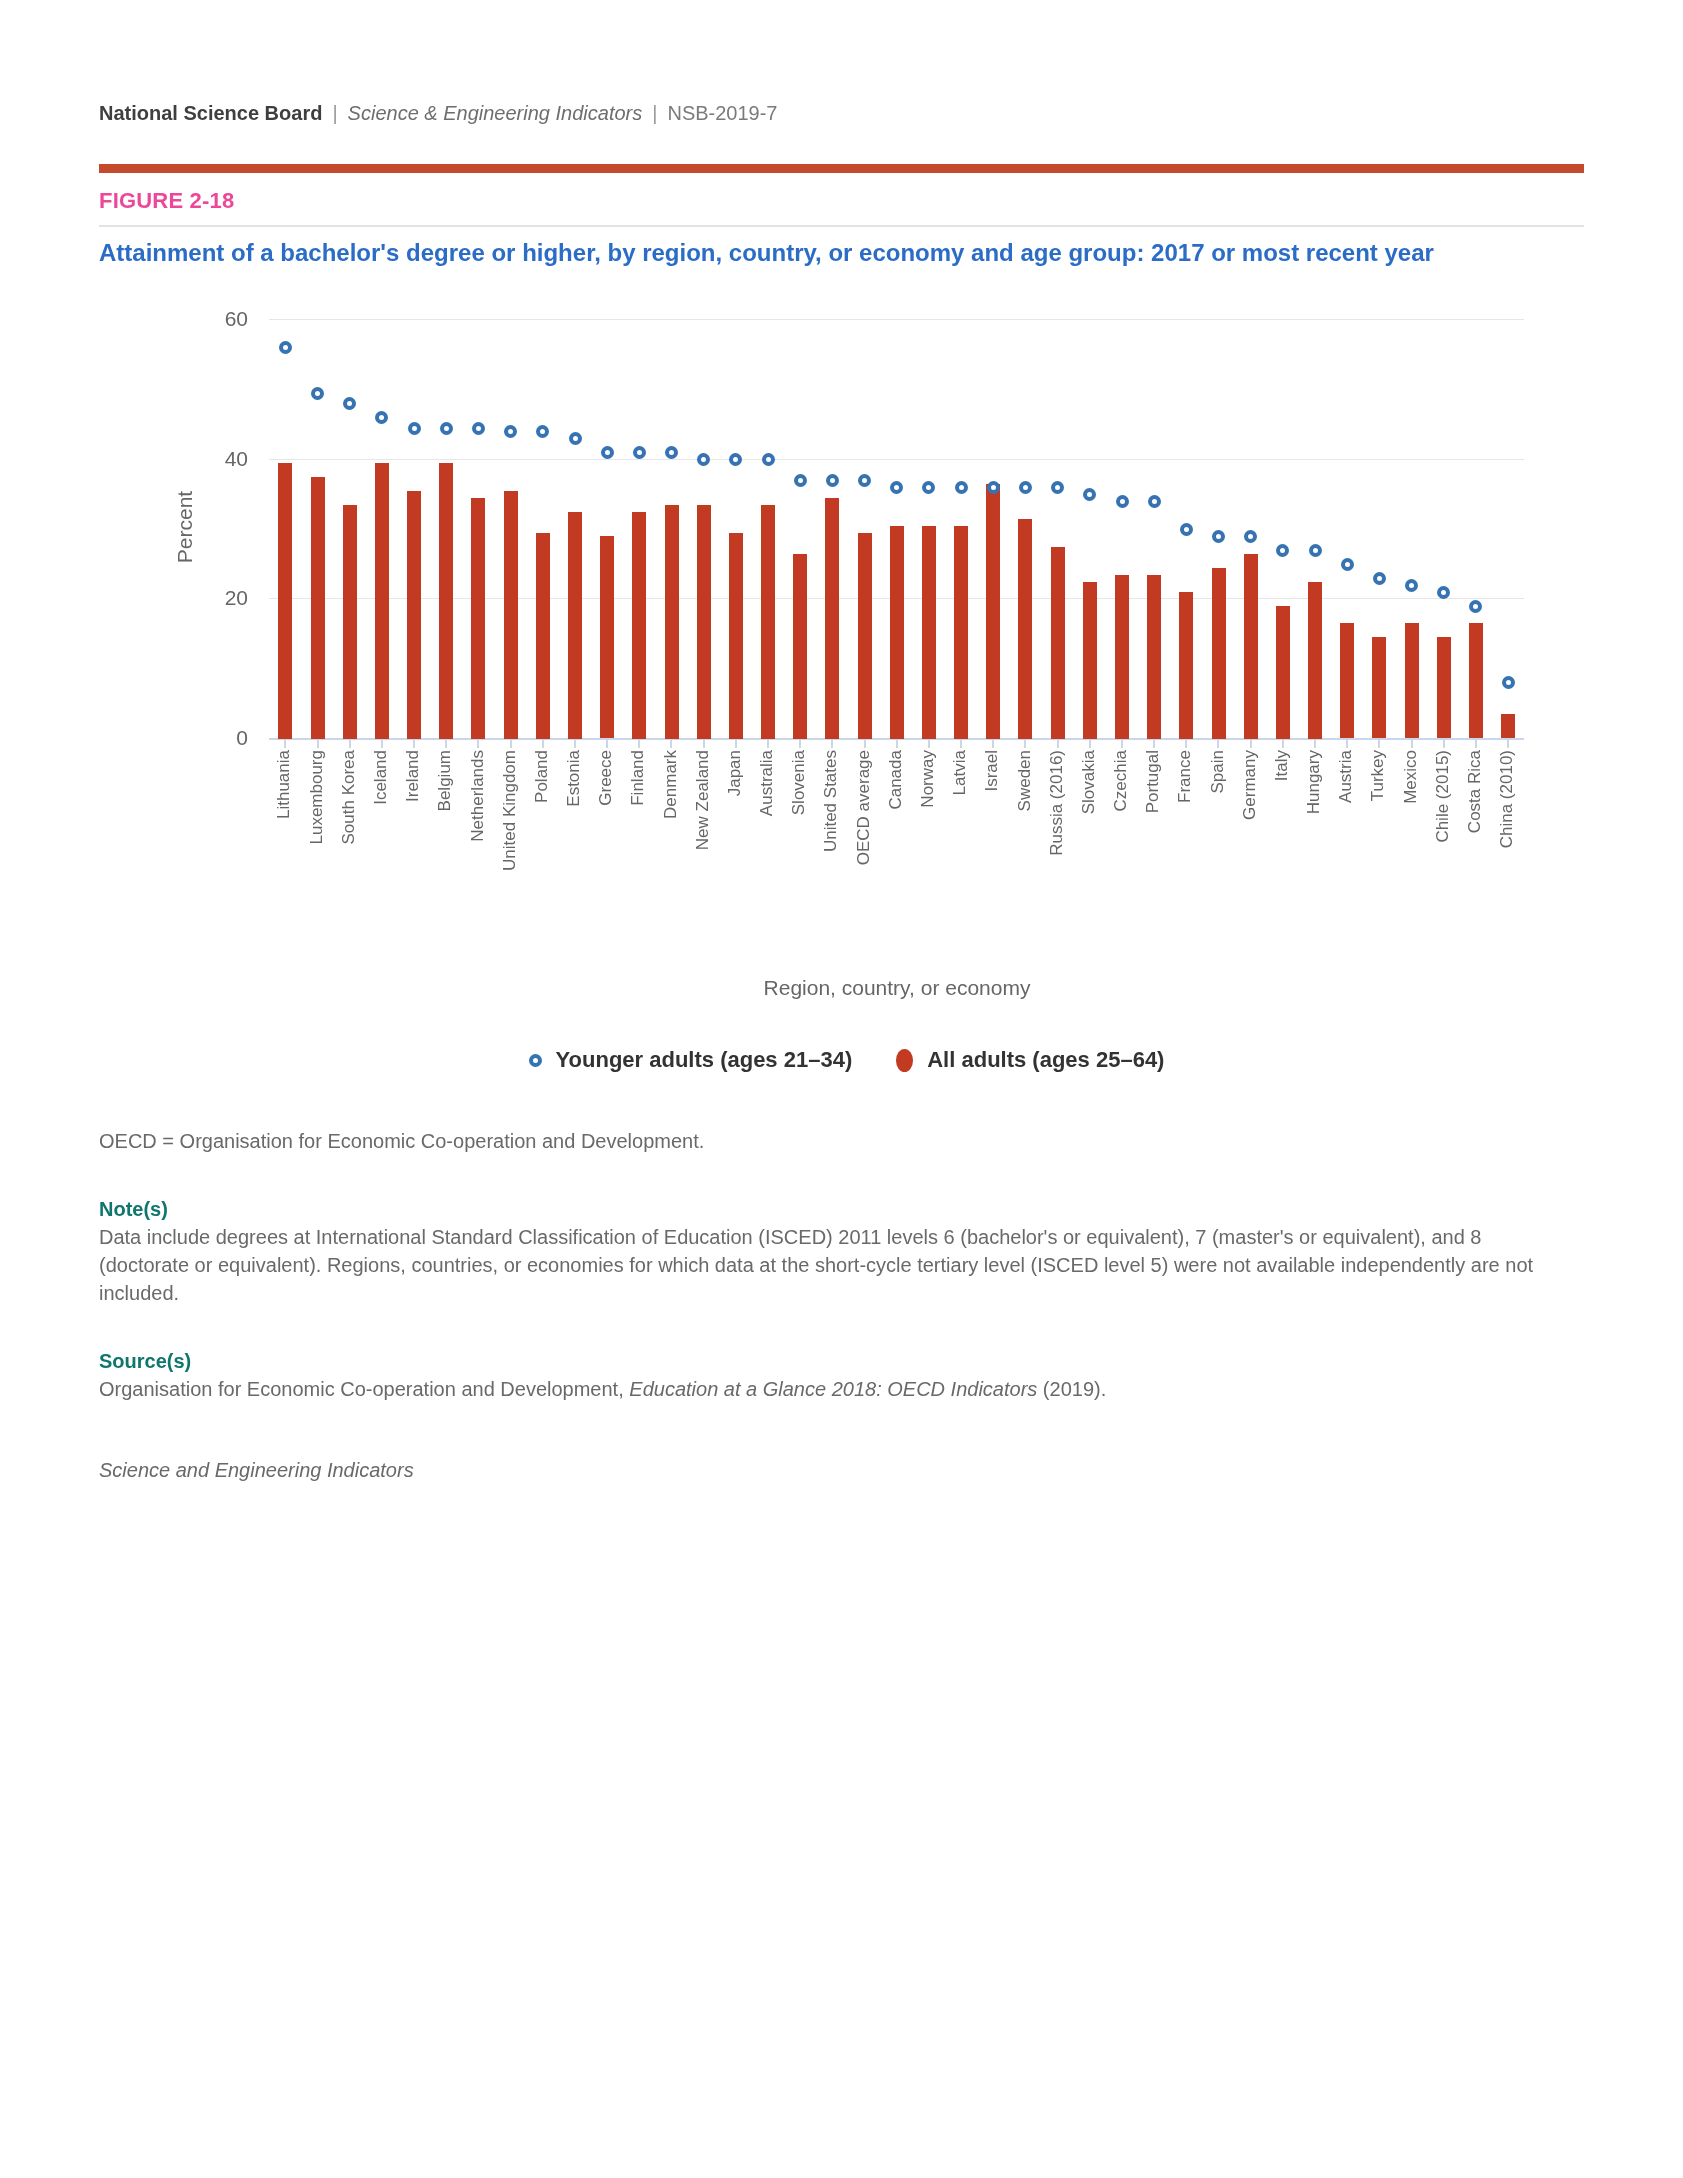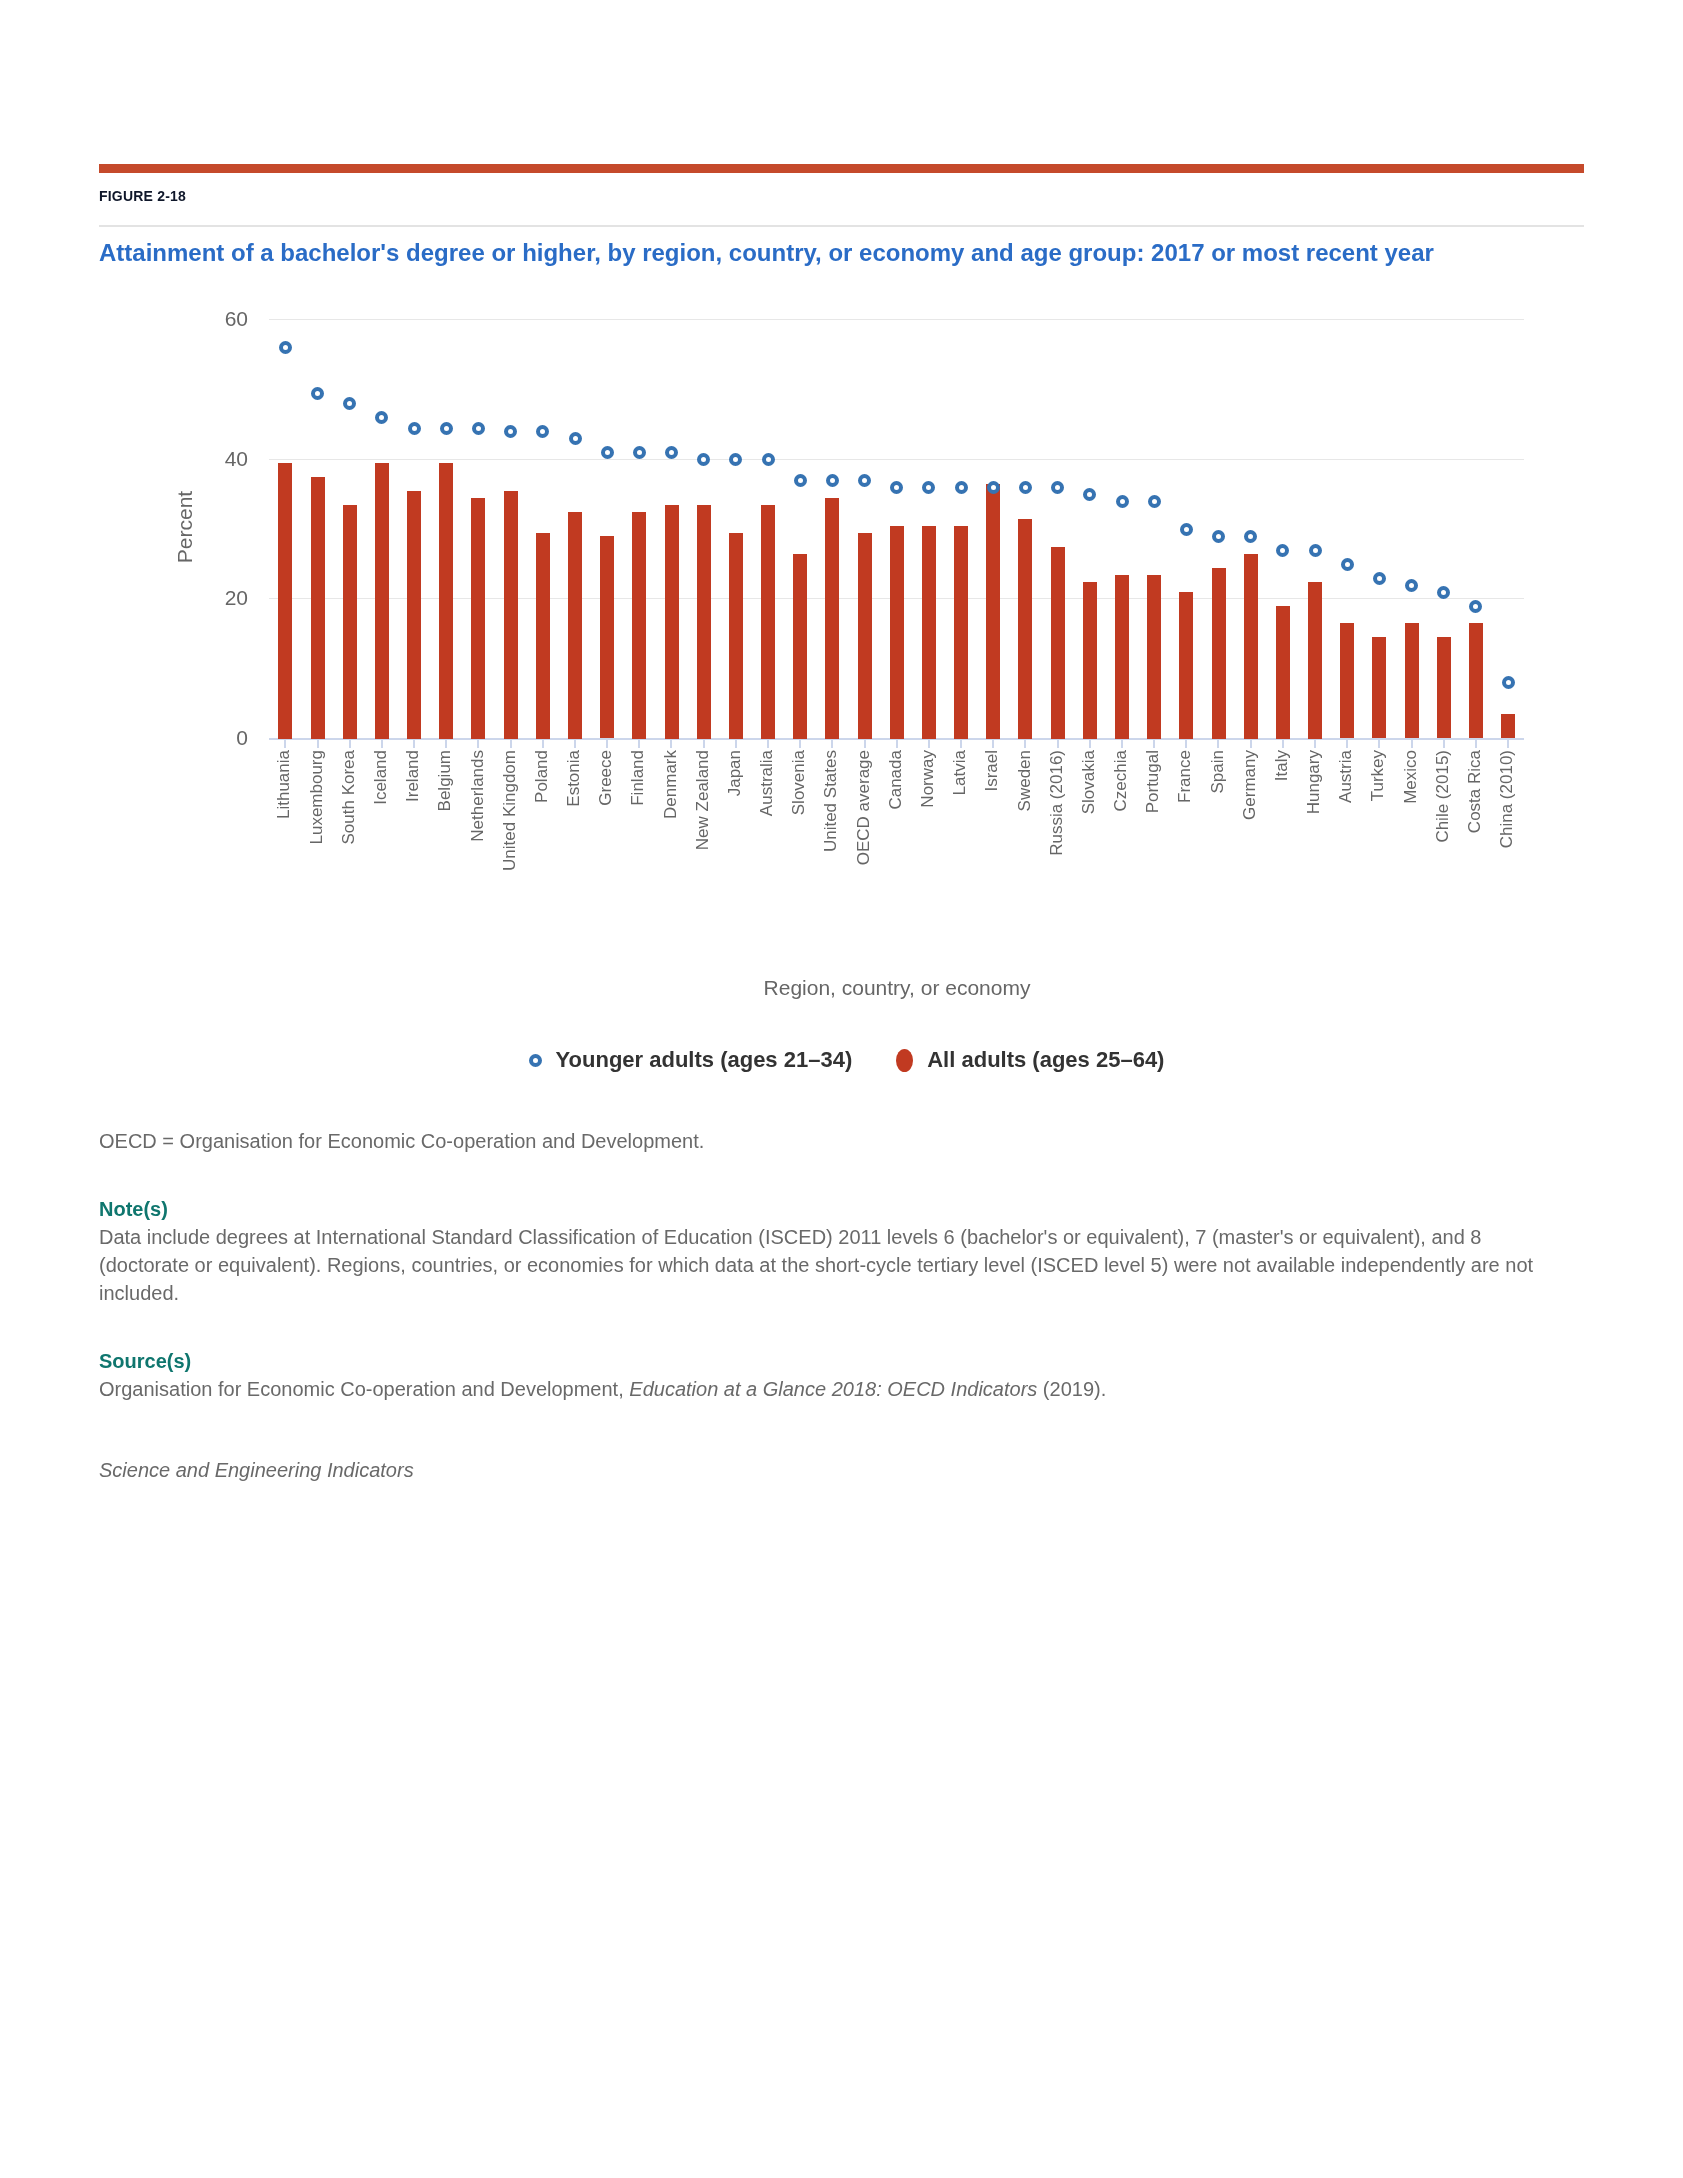--- a/index.html
+++ b/index.html
@@ -6,21 +6,21 @@
   html,body { background:#ffffff; }
   body { font-family:"Liberation Sans","DejaVu Sans",sans-serif; }
   .page { position:relative; width:1683px; height:2178px; background:#fff; overflow:hidden; }
 
   
   .doc-header { position:absolute; left:99px; top:102px; font-size:20px; color:#7a7a7a; }
   .doc-header .brand { font-weight:bold; color:#3f3f3f; }
   .doc-header .pub { font-style:italic; color:#6e6e6e; }
   .doc-header .sep { color:#9a9a9a; padding:0 10px; }
   .red-rule { position:absolute; left:99px; top:164px; width:1485px; height:9px; background:#c54a2b; }
-  .figure-label { position:absolute; left:99px; top:188px; font-size:14px; font-weight:bold; color:#0f172a; letter-spacing:0.2px; }
+  .figure-label { position:absolute; left:99px; top:188px; font-size:22px; font-weight:bold; color:#ec4899; letter-spacing:0.2px; }
   .divider { position:absolute; left:99px; top:225px; width:1485px; height:2px; background:#e3e3e3; }
   .chart-title { position:absolute; left:99px; top:239px; width:1465px; font-size:24px; font-weight:bold; color:#2a6cc6; }
 
   
   #chart-area { position:absolute; left:0; top:0; width:1683px; height:1109px; }
   .gridline { position:absolute; height:1px; background:#e7e7e7; z-index:1; }
   .axis-line { position:absolute; height:2px; background:#ccd6eb; z-index:1; }
   .xtick { position:absolute; width:2px; height:9px; background:#ccd6eb; z-index:1; }
   .ytick-label { position:absolute; width:99px; text-align:right; font-size:21px; color:#666666; }
   .bar { position:absolute; background:#c13a21; z-index:2; }
@@ -49,20 +49,23 @@
   .sp-sources-label { position:absolute; top:220px;text-align:center; }
   .sp-source { position:absolute; top:248px; width:1445px; }
   .sp-sei { position:absolute; top:329px; font-style:italic; }
   .italic { font-style:italic; }
 </style>
 </head>
 <body>
 
 <div class="page">
 
+  <div class="doc-header">
+    <span class="brand">National Science Board</span><span class="sep">|</span><span class="pub">Science &amp; Engineering Indicators</span><span class="sep">|</span><span>NSB-2019-7</span>
+  </div>
 
   <div class="red-rule"></div>
   <div class="figure-label">FIGURE 2-18</div>
   <div class="divider"></div>
   <h1 class="chart-title">Attainment of a bachelor's degree or higher, by region, country, or economy and age group: 2017 or most recent year</h1>
 
   <div id="chart-area">
       <div class="axis-line" style="left: 269px; top: 738px; width: 1255px;"></div>
       <div class="ytick-label" style="left: 149px; top: 726px;">0</div>
       <div class="gridline" style="left: 269px; top: 598px; width: 1255px;"></div>

